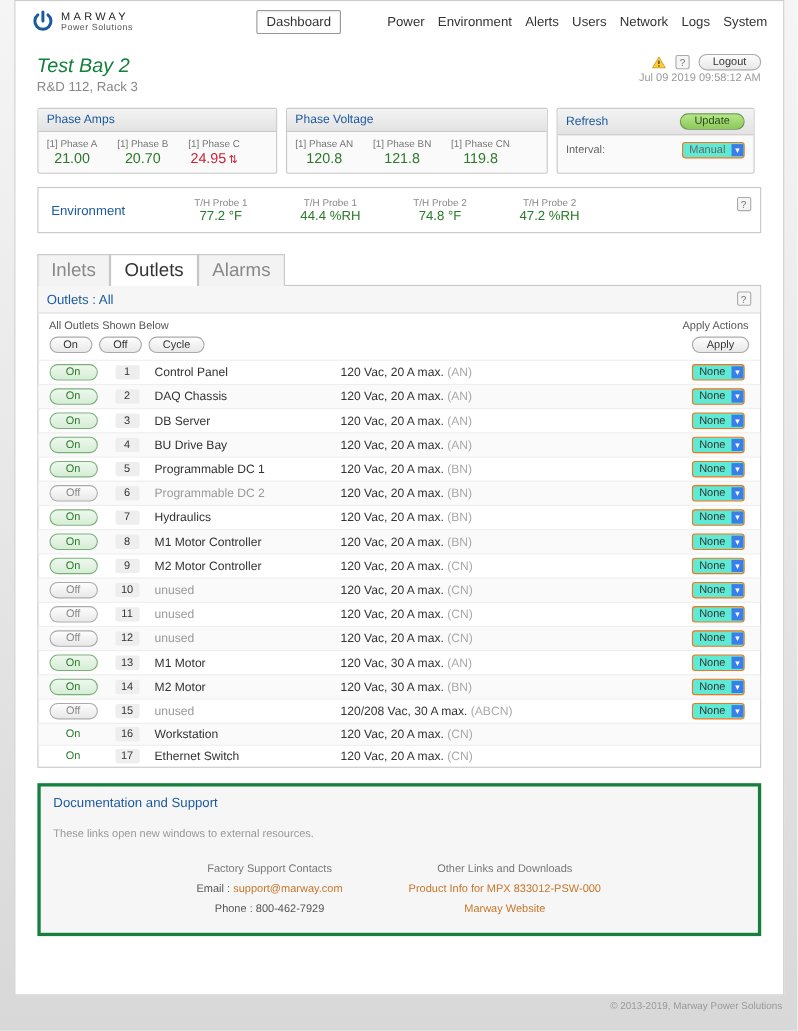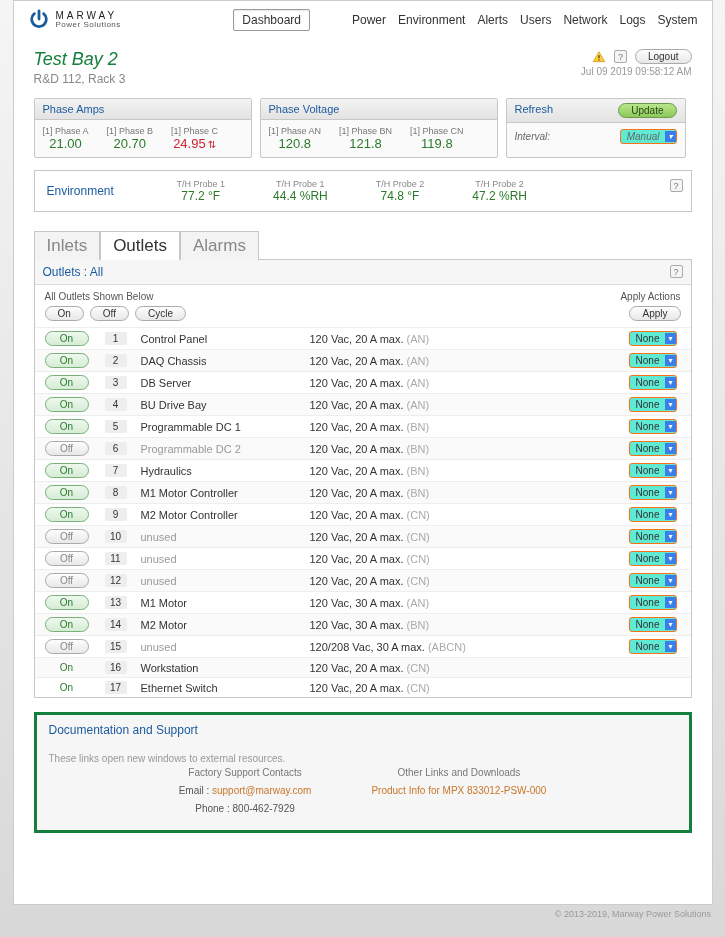--- a/index.html
+++ b/index.html
@@ -61,34 +61,34 @@
   
   .panels { display: flex; gap: 8px; padding: 6px 20px; }
   .panel {
     border: 1px solid #c7c7c7; background: #fafafa; border-radius: 2px;
     flex: 0 0 auto;
   }
   .panel-hd {
     background: linear-gradient(#f3f3f3,#e3e3e3);
     border-bottom: 1px solid #c7c7c7;
     padding: 4px 8px; font-size: 11px; color: #1a5a9e;
-    display: flex; justify-content: space-between;
+    display: flex; align-items: center; justify-content: space-between;
   }
   .panel-body { padding: 6px 8px; display: flex; gap: 18px; }
   .metric { text-align: center; }
   .metric-label { font-size: 9px; color: #777; }
   .metric-val { font-size: 13px; color: #2b7a2b; }
   .metric-val.red { color: #c23; }
   .arrows { font-size: 10px; color: #c23; margin-left: 2px; }
   .update-btn {
     border: 1px solid #6a9a4a; border-radius: 10px;
     background: linear-gradient(#b7e68a,#8cc95a);
     padding: 1px 12px; font-size: 10px; color: #2a4a1a; cursor: pointer;
   }
-  .refresh-row { font-size: 10px; color: #666; padding: 6px 8px; display: flex; align-items: center; gap: 6px; font-style: italic;}
+  .refresh-row { font-size: 10px; color: #666; padding: 6px 8px; display: flex; align-items: center; gap: 6px;}
   .select {
     border: 1px solid #f97316; border-radius: 3px; font-size: 10px;
     background: #5eead4; display: inline-flex; align-items: center; overflow: hidden;
   }
   .select span { padding: 1px 6px; }
   .select .caret {
     background: #3a7eea; color: #fff; padding: 1px 3px; font-size: 8px;
   }
   
   .env-strip {
@@ -156,21 +156,21 @@
   .rating-main { color: #333; }
   .rating-suffix { color: #aaa; }
   .action-sel { }
   
   .doc-panel {
     margin: 14px 20px 8px; border: 3px solid #15803d; background: #f6f6f6;
     padding: 8px 12px 12px;
   }
   .doc-title { color: #1a5a9e; font-size: 12px; }
   .doc-sub { color: #999; font-size: 10px; margin-top: 16px; }
-  .doc-cols { display: flex; margin-top: 0; gap: 60px; justify-content: center;}
+  .doc-cols { display: flex; margin-top: 18px; gap: 60px; justify-content: center; align-items: center;}
   .doc-col { text-align: center; font-size: 10px; color: #555; line-height: 1.8;}
   .doc-col .hdr { color: #777; }
   .doc-col a { color: #c7762a; text-decoration: none; }
   .copyright { text-align: right; font-size: 9px; color: #999; padding: 4px 14px 0 0;}
 </style>
 </head>
 <body>
 
 <div class="page">
 
@@ -562,18 +562,19 @@
     <div class="doc-sub">These links open new windows to external resources.</div>
     <div class="doc-cols">
       <div class="doc-col">
         <div class="hdr">Factory Support Contacts</div>
         <div><span>Email : </span><a>support@marway.com</a></div>
         <div><span>Phone : </span><span>800-462-7929</span></div>
       </div>
       <div class="doc-col">
         <div class="hdr">Other Links and Downloads</div>
         <div><a>Product Info for MPX 833012-PSW-000</a></div>
+        <div><a>Marway Website</a></div>
       </div>
     </div>
   </div>
 
 </div>
 <div class="copyright">© 2013-2019, Marway Power Solutions</div>
 
 </body></html>

